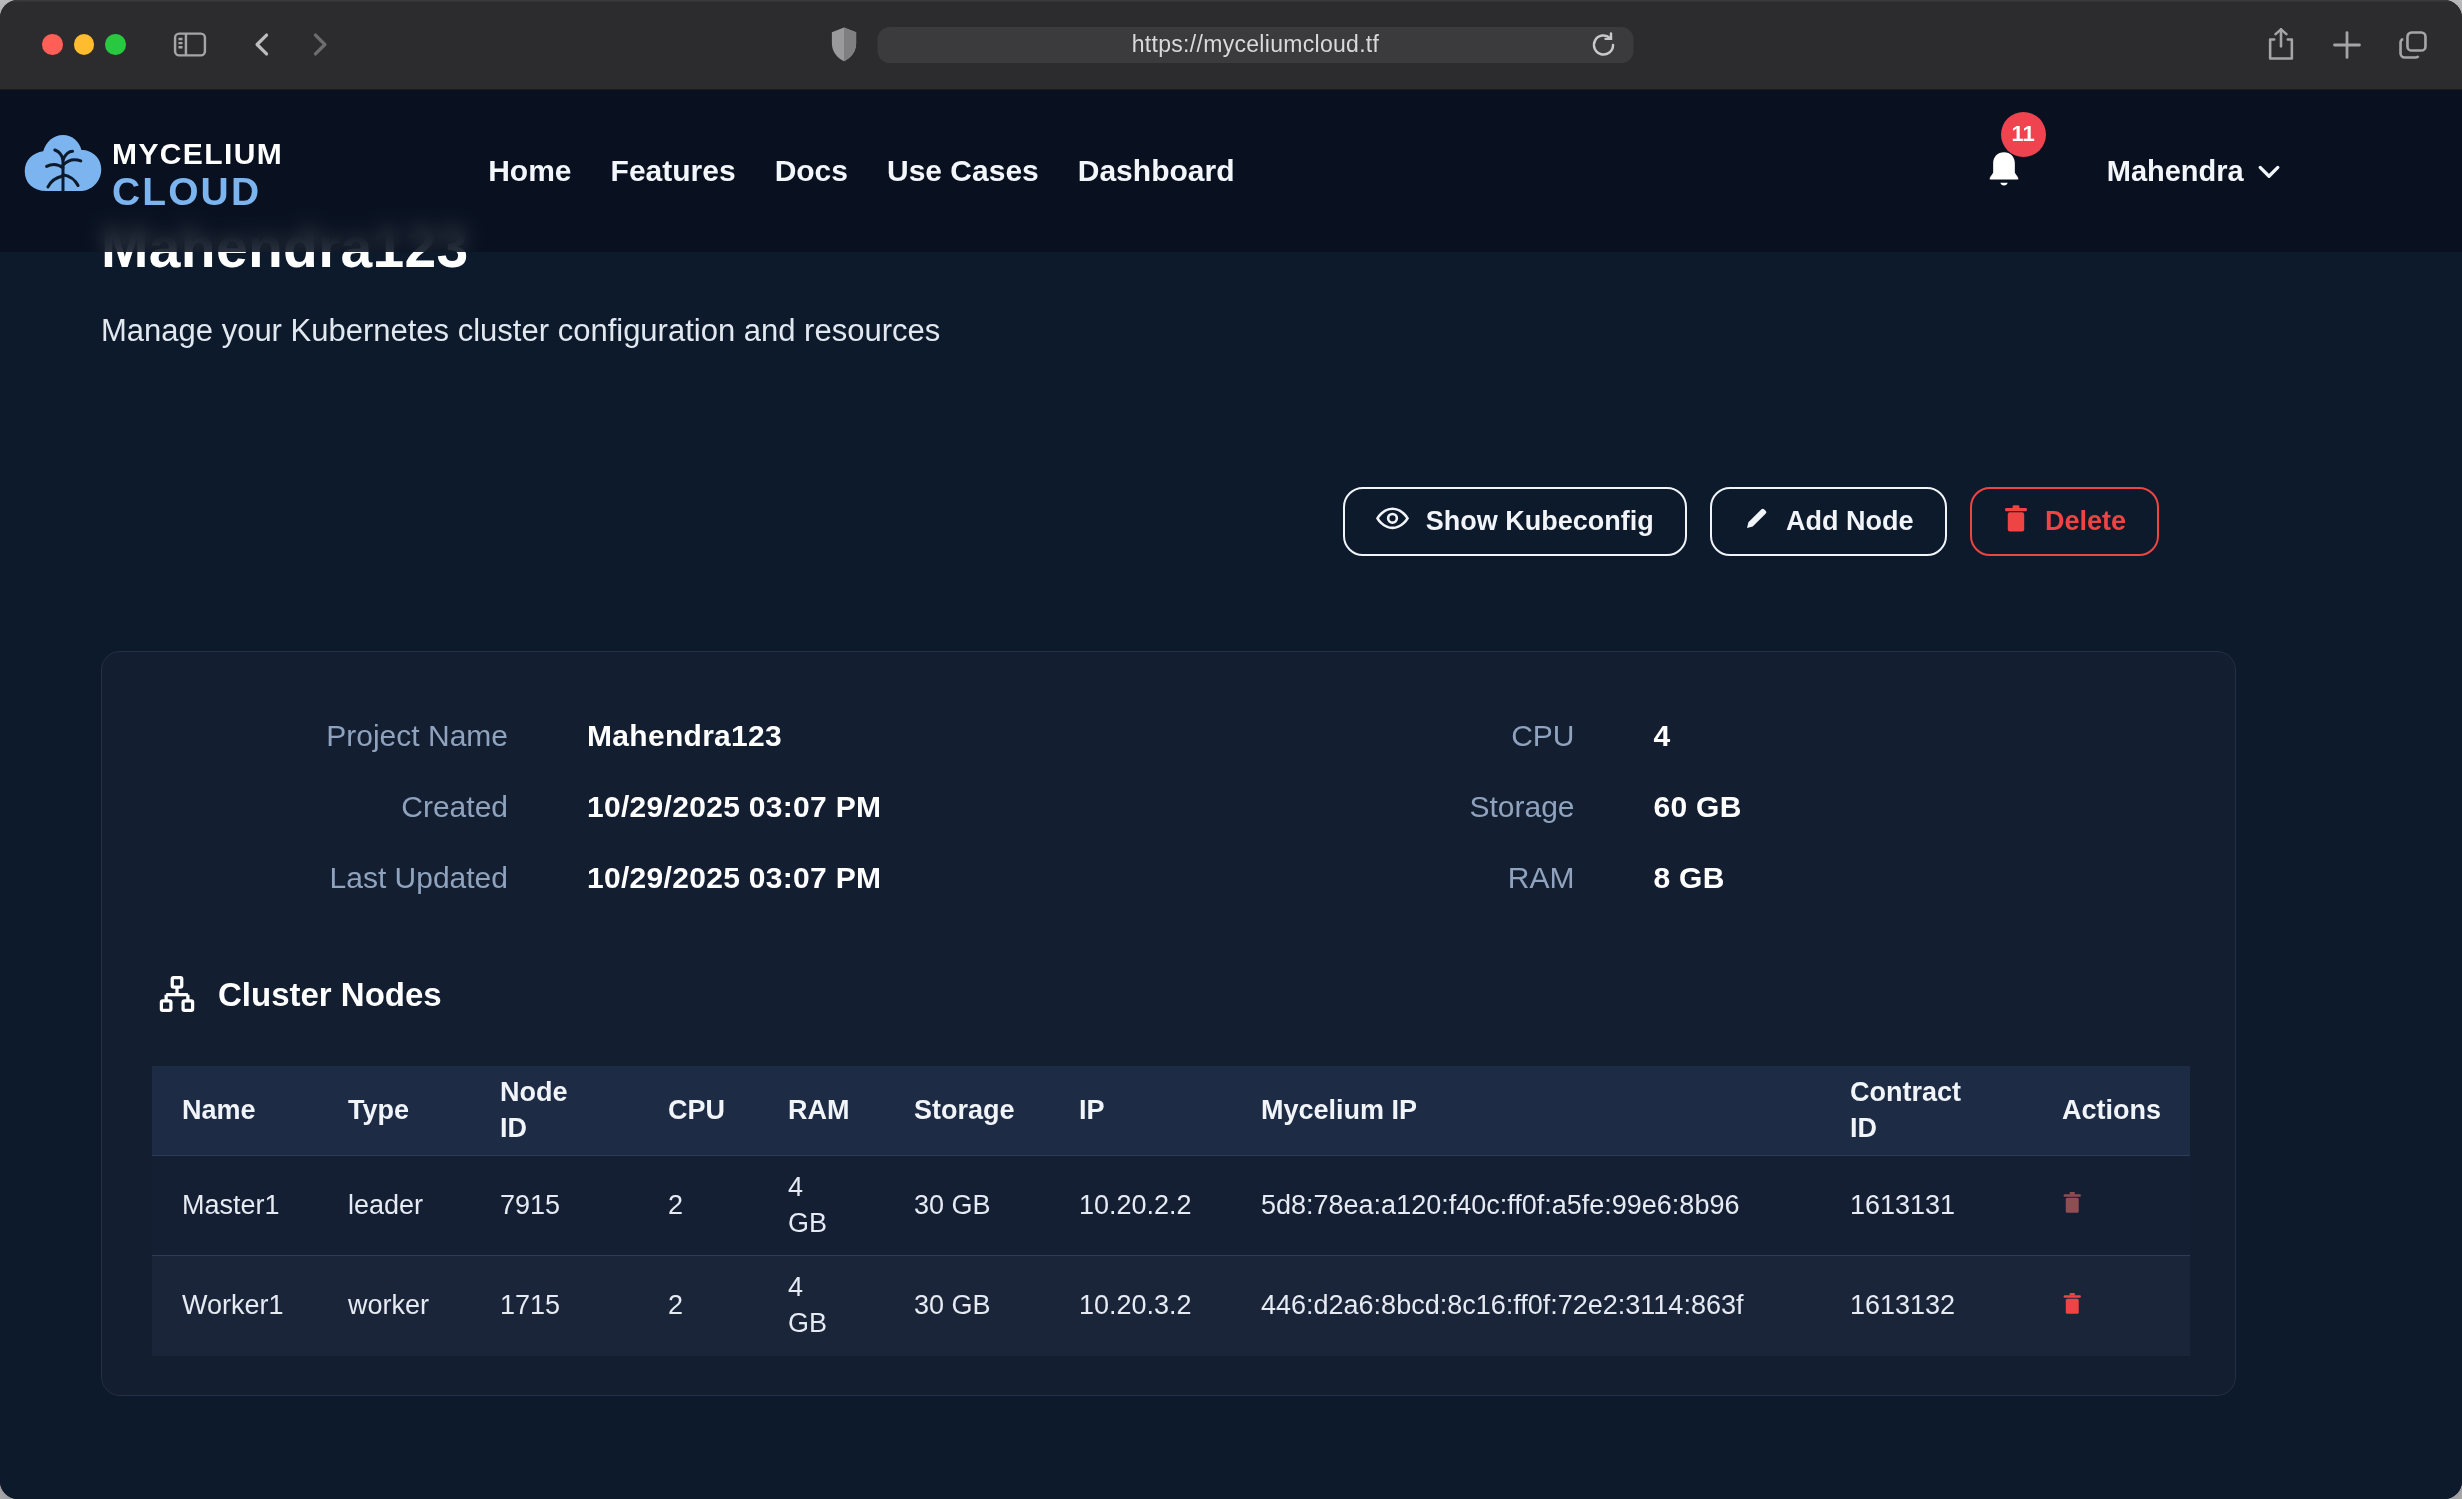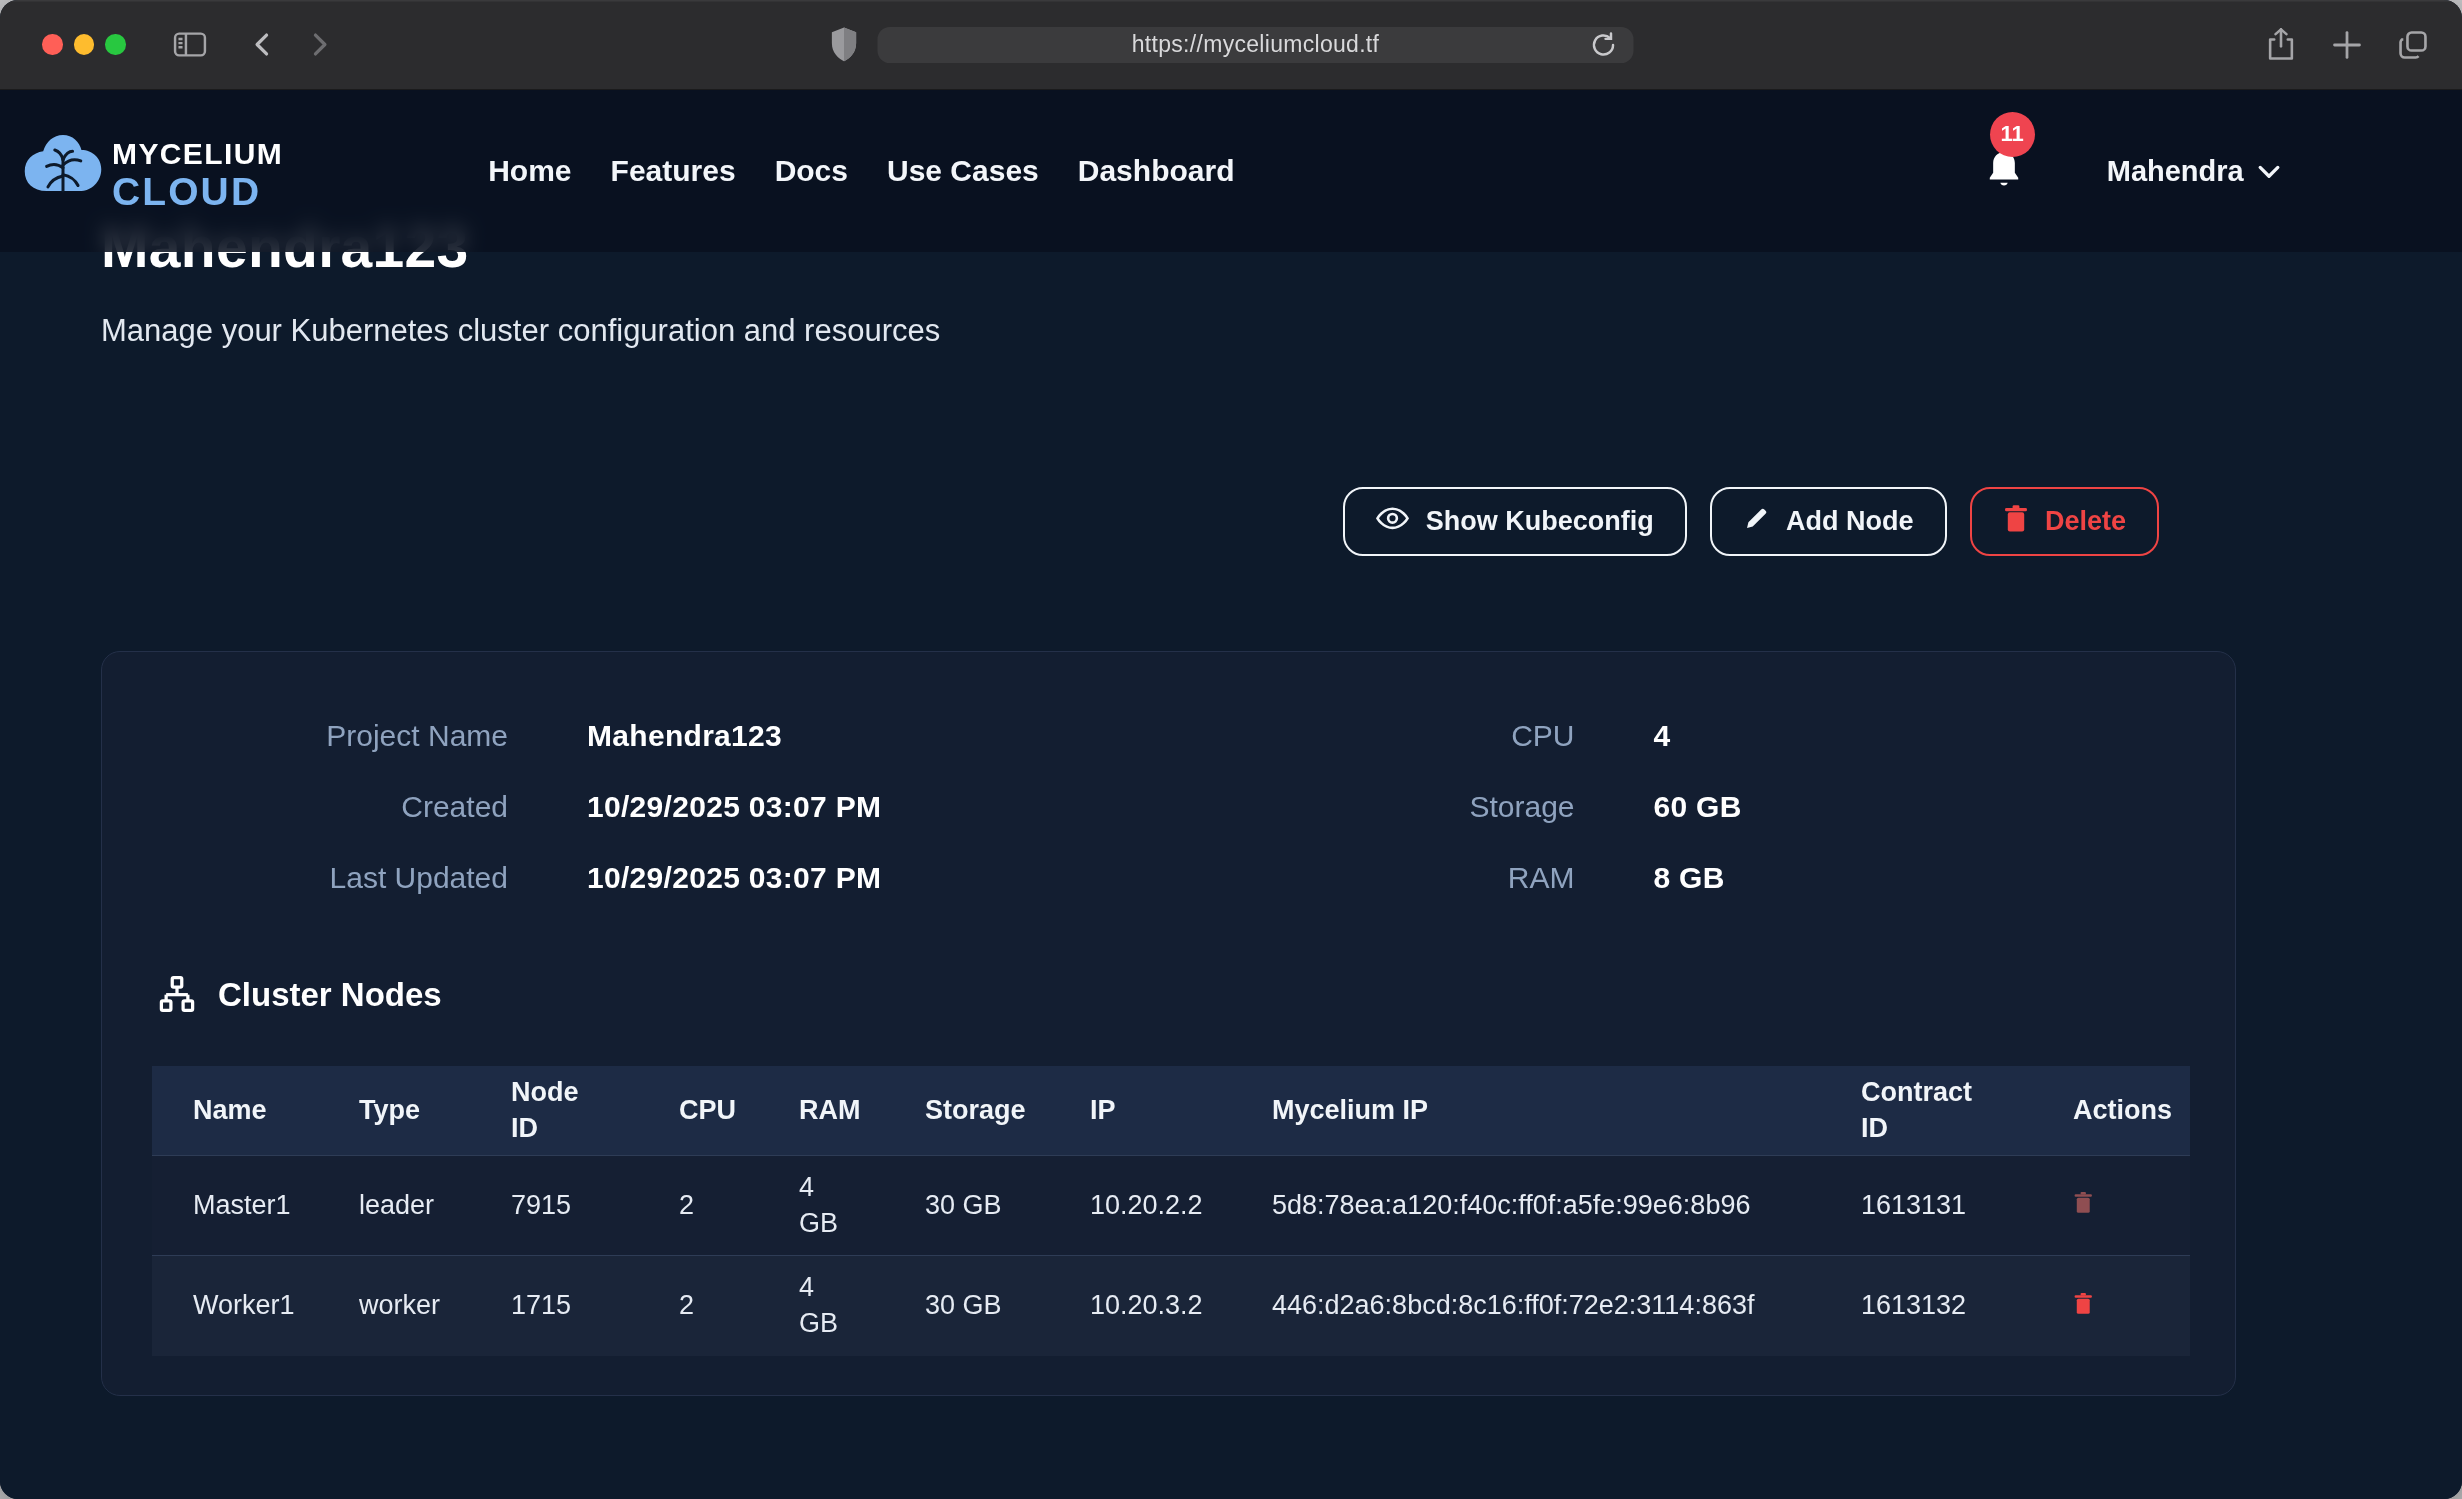--- a/index.html
+++ b/index.html
@@ -35,21 +35,21 @@
   .viewport{position:absolute;top:90px;left:0;right:0;bottom:0;background:var(--page-bg);overflow:hidden}
   .navbar{position:absolute;top:0;left:0;right:0;height:162px;z-index:5;background:var(--navbar-bg);backdrop-filter:blur(9.6px);-webkit-backdrop-filter:blur(9.6px);display:flex;align-items:center;padding:0 180px 0 22px}
   .logo{display:flex;align-items:flex-end;gap:8px;cursor:pointer}
   .logo-text{display:flex;flex-direction:column;line-height:1}
   .brand-top{font-size:30px;font-weight:bold;color:#fff;letter-spacing:1.4px}
   .brand-bottom{font-size:39px;font-weight:bold;color:var(--accent-blue);letter-spacing:2.1px;margin-top:3px}
   .nav-links{display:flex;gap:39px;margin-left:205px}
   .nav-link{font-size:30px;font-weight:bold;color:#f3f6fa;cursor:pointer;white-space:nowrap}
   .nav-right{margin-left:auto;display:flex;align-items:center;gap:82px}
   .bell-wrap{position:relative;cursor:pointer}
-  .badge{position:absolute;top:-36px;left:7px;min-width:45px;height:45px;border-radius:22.6px;background:var(--badge);color:#fff;font-size:22px;font-weight:bold;display:flex;align-items:center;justify-content:center}
+  .badge{position:absolute;top:-36px;left:18px;min-width:45px;height:45px;border-radius:22.6px;background:var(--badge);color:#fff;font-size:22px;font-weight:bold;display:flex;align-items:center;justify-content:center}
   .user-menu{display:flex;align-items:center;gap:12.3px;cursor:pointer}
   .user-name{font-size:29px;font-weight:bold;color:#f3f6fa}
 
   .content{position:absolute;inset:0;z-index:1}
   .page-title{position:absolute;left:101px;top:124px;font-size:57px;font-weight:bold;color:#fff;letter-spacing:0.3px}
   .page-subtitle{position:absolute;left:101px;top:223px;font-size:31px;color:var(--text-dim)}
 
   .actions-row{position:absolute;top:397px;right:303px;display:flex;gap:23px}
   .btn{height:69px;display:flex;align-items:center;gap:16.4px;padding:0 31px;border-radius:20px;background:transparent;border:2.1px solid #f1f5f9;color:#f1f5f9;font-family:"Liberation Sans",sans-serif;font-size:27px;font-weight:bold;cursor:pointer;white-space:nowrap}
   .btn.danger{border-color:var(--danger);color:var(--danger)}
@@ -57,21 +57,21 @@
   .card{position:absolute;left:101px;top:561px;width:2135px;height:745px;background:var(--card-bg);border:1.4px solid var(--card-border);border-radius:19px}
   .details{position:absolute;top:66px;left:0;width:100%;display:grid;grid-template-columns:1fr 1fr}
   .detail-col{display:grid;grid-template-columns:406px auto;column-gap:79px;row-gap:35px;align-content:start}
   .d-label{font-size:30px;color:var(--label);text-align:right;line-height:36px}
   .d-value{font-size:30px;color:#fff;font-weight:bold;line-height:36px;letter-spacing:0.3px}
 
   .section-head{position:absolute;left:56px;top:323px;display:flex;align-items:center;gap:22px}
   .section-title{font-size:33px;font-weight:bold;color:#fff}
 
   .table{position:absolute;left:50px;top:414px;width:2038px}
-  .trow{display:grid;grid-template-columns:166px 152px 168px 120px 126px 165px 182px 589px 212px 1fr;padding-left:41px;align-items:center}
+  .trow{display:grid;grid-template-columns:166px 152px 168px 120px 126px 165px 182px 589px 212px 1fr;padding-left:30px;align-items:center}
   .thead{height:90px;background:var(--thead-bg);border-bottom:1.4px solid var(--row-border);font-weight:bold}
   .thead .cell{font-size:27px;color:var(--text)}
   .tbody-row{height:100px}
   .tbody-row .cell{font-size:27px;color:#e6ebf3}
   .r1{background:var(--row1-bg);border-bottom:1.4px solid var(--row-border)}
   .r2{background:var(--row2-bg)}
   .cell span{display:inline-block;line-height:1.32}
   .w-node span{max-width:82px} .w-contract span{max-width:137px}
   .w-ram span{max-width:55px}
   .w-myc span{max-width:501px;word-break:break-all}

